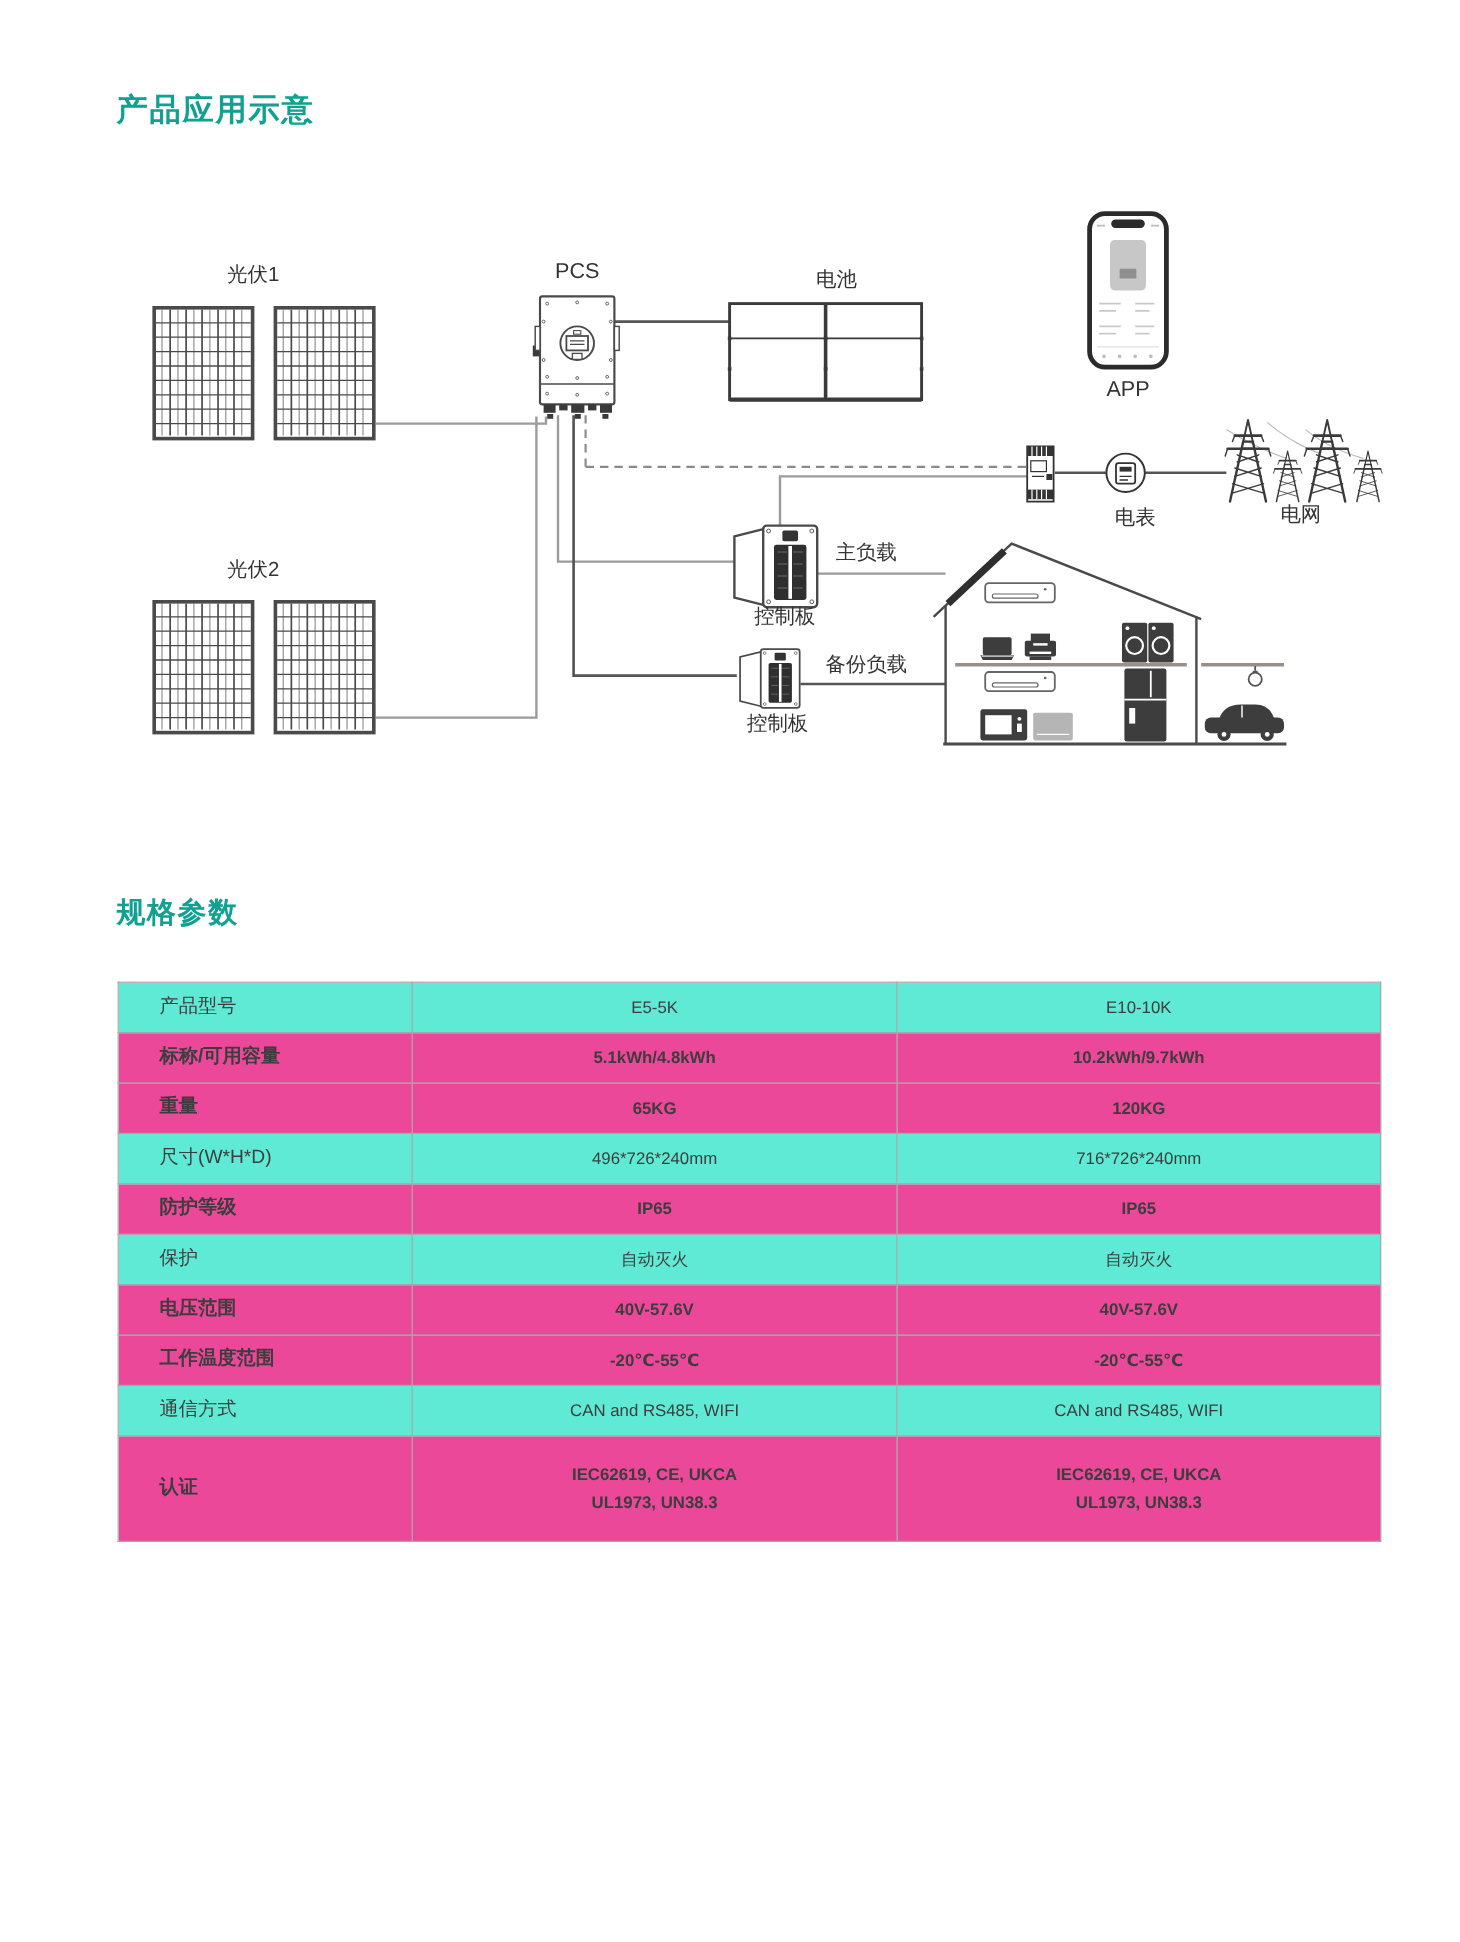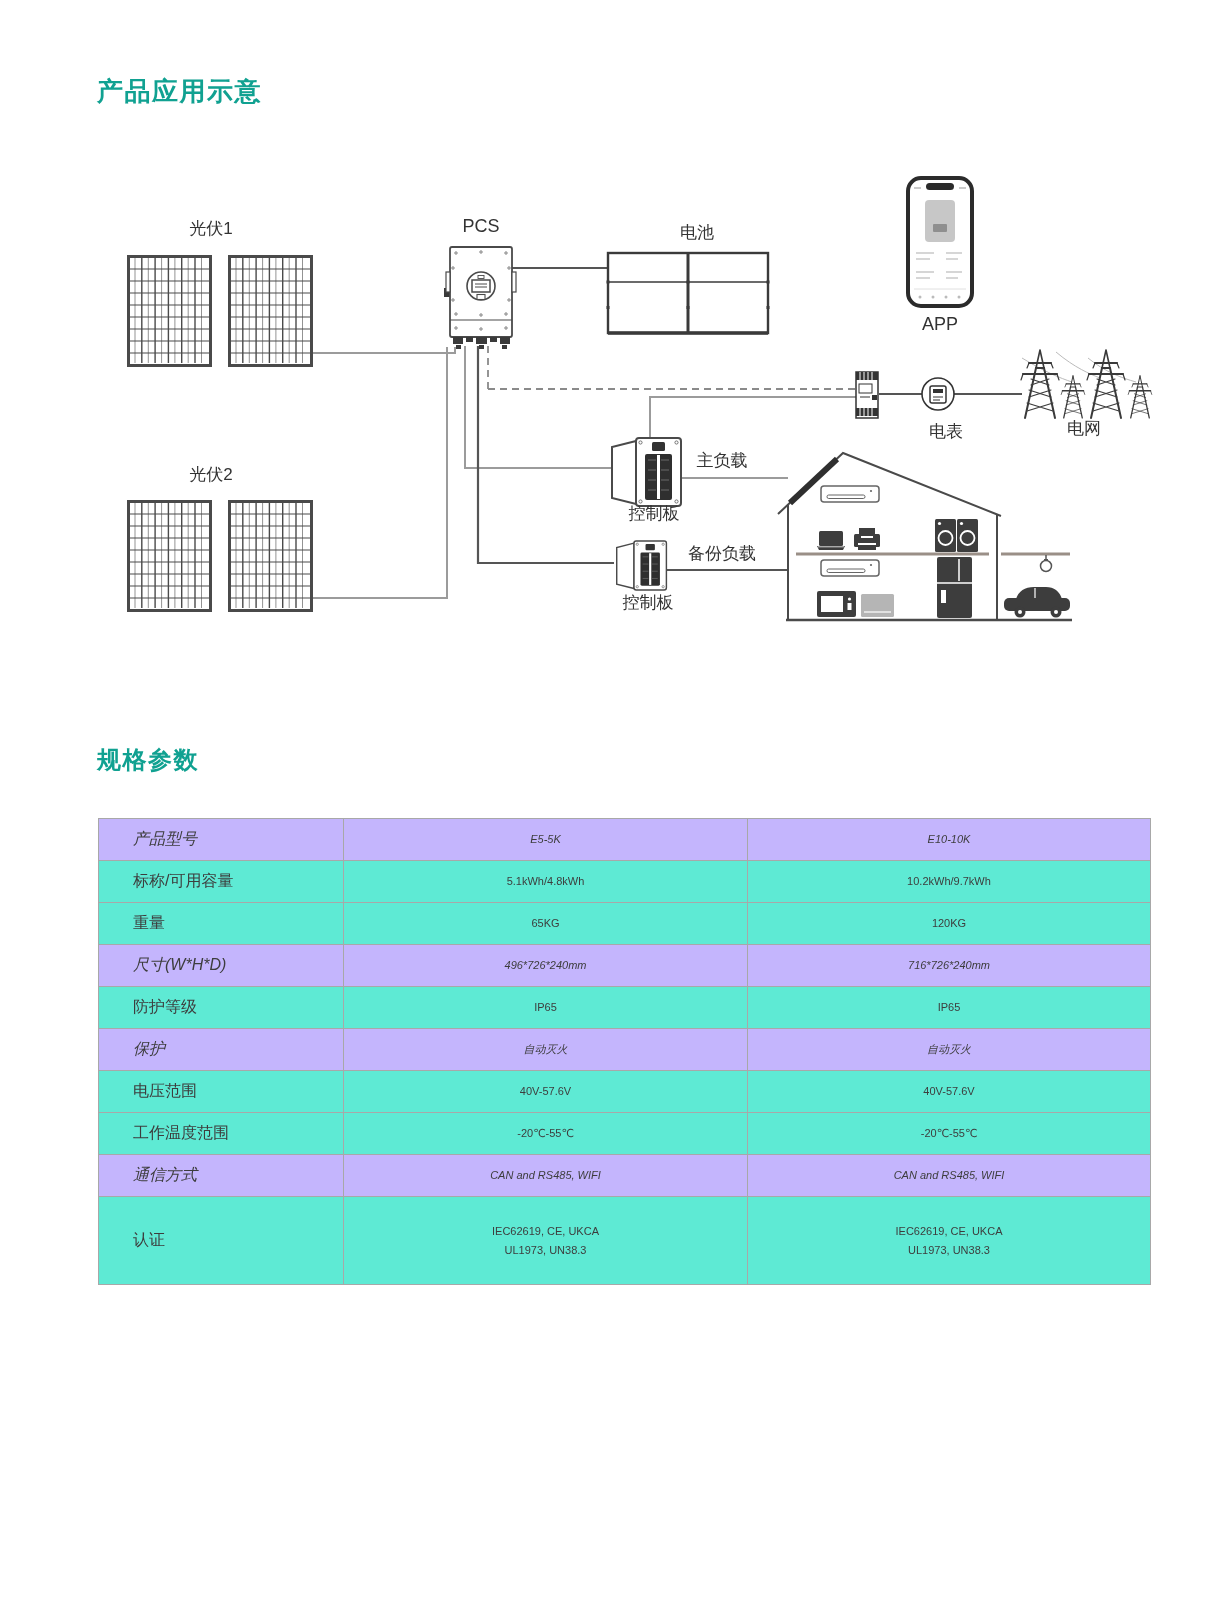--- a/index.html
+++ b/index.html
@@ -3,27 +3,27 @@
 <meta charset="utf-8">
 <style>
   html,body{margin:0;padding:0;background:#fff;}
   .page{position:relative;width:1217px;height:1404px;background:#ffffff;overflow:hidden;
         font-family:"Liberation Sans","DejaVu Sans",sans-serif;color:#3d3d3d;}
   .sec-title{position:absolute;margin:0;font-size:26px;font-weight:bold;color:#10a191;letter-spacing:1.5px;}
   #app-title{left:97px;top:74px;}
   #spec-title{left:97px;top:744px;font-size:24px;}
   #diagram{position:absolute;left:80px;top:150px;}
   table.spec{position:absolute;left:98px;top:818px;width:1052px;border-collapse:collapse;table-layout:fixed;}
-  table.spec td{border:1px solid #a8a8a8;font-size:11px;color:#3d3d3d;text-align:center;
+  table.spec td{border:1px solid #a8a8a8;font-size:14px;color:#3d3d3d;text-align:center;
                 white-space:pre-line;padding:2px 6px;line-height:1.65;}
   table.spec td.lbl{text-align:left;padding-left:34px;font-size:16px;}
   table.spec tr{height:42px;}
   table.spec tr.tall{height:88px;}
-  table.spec tr.odd td{background:#c4b5fd;font-style:italic;}
-  table.spec tr.even td{background:#5eead4;}
+  table.spec tr.odd td{background:#5eead4;}
+  table.spec tr.even td{background:#ec4899;font-weight:bold;}
   svg text{font-family:"Liberation Sans","DejaVu Sans",sans-serif;font-size:17px;font-weight:500;fill:#333;}
   svg text.latin{font-size:18px;}
 </style>
 </head>
 <body>
 
 <div class="page">
 
   <h2 id="app-title" class="sec-title">产品应用示意</h2>
 

